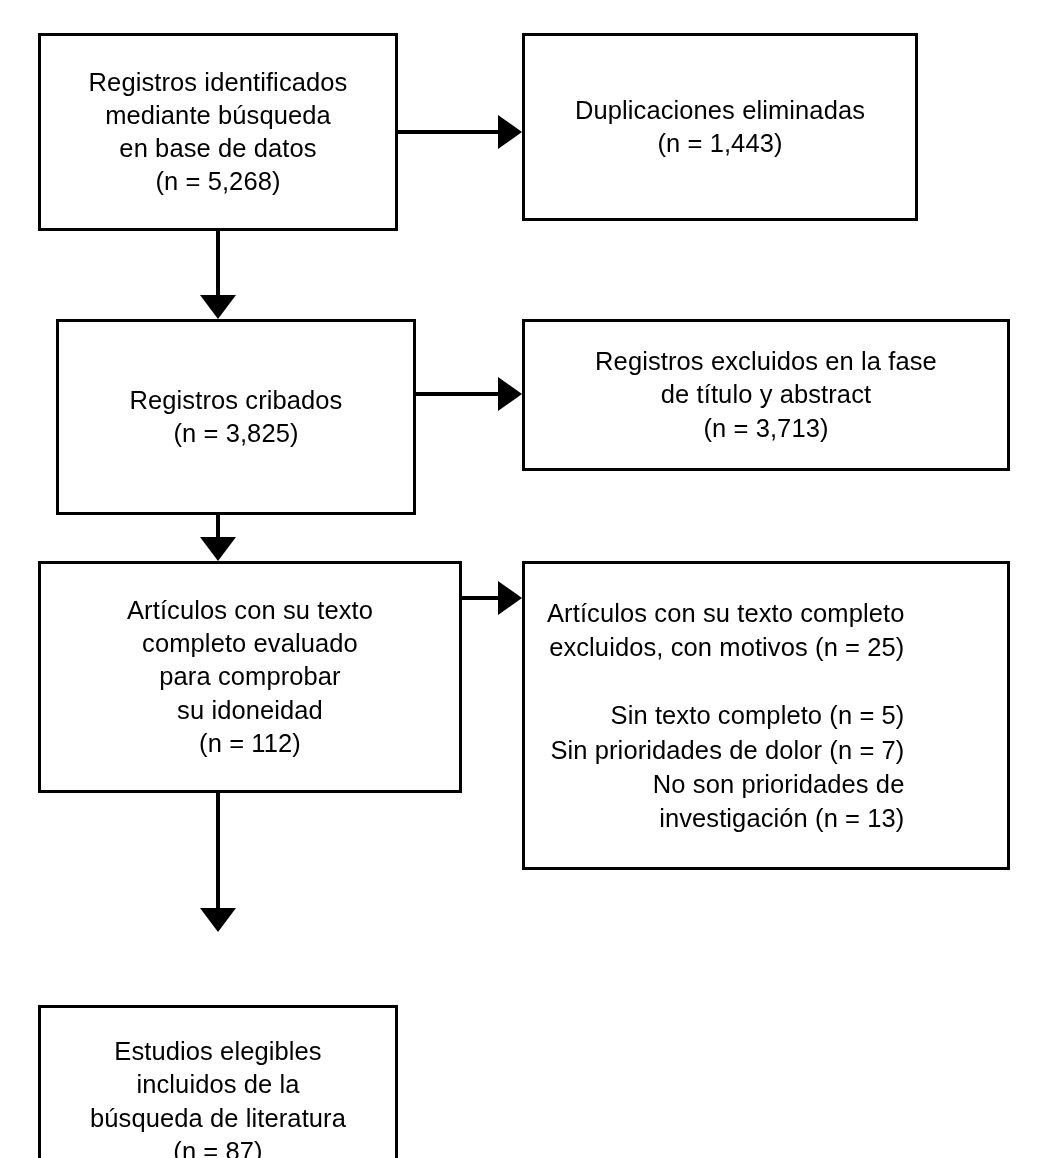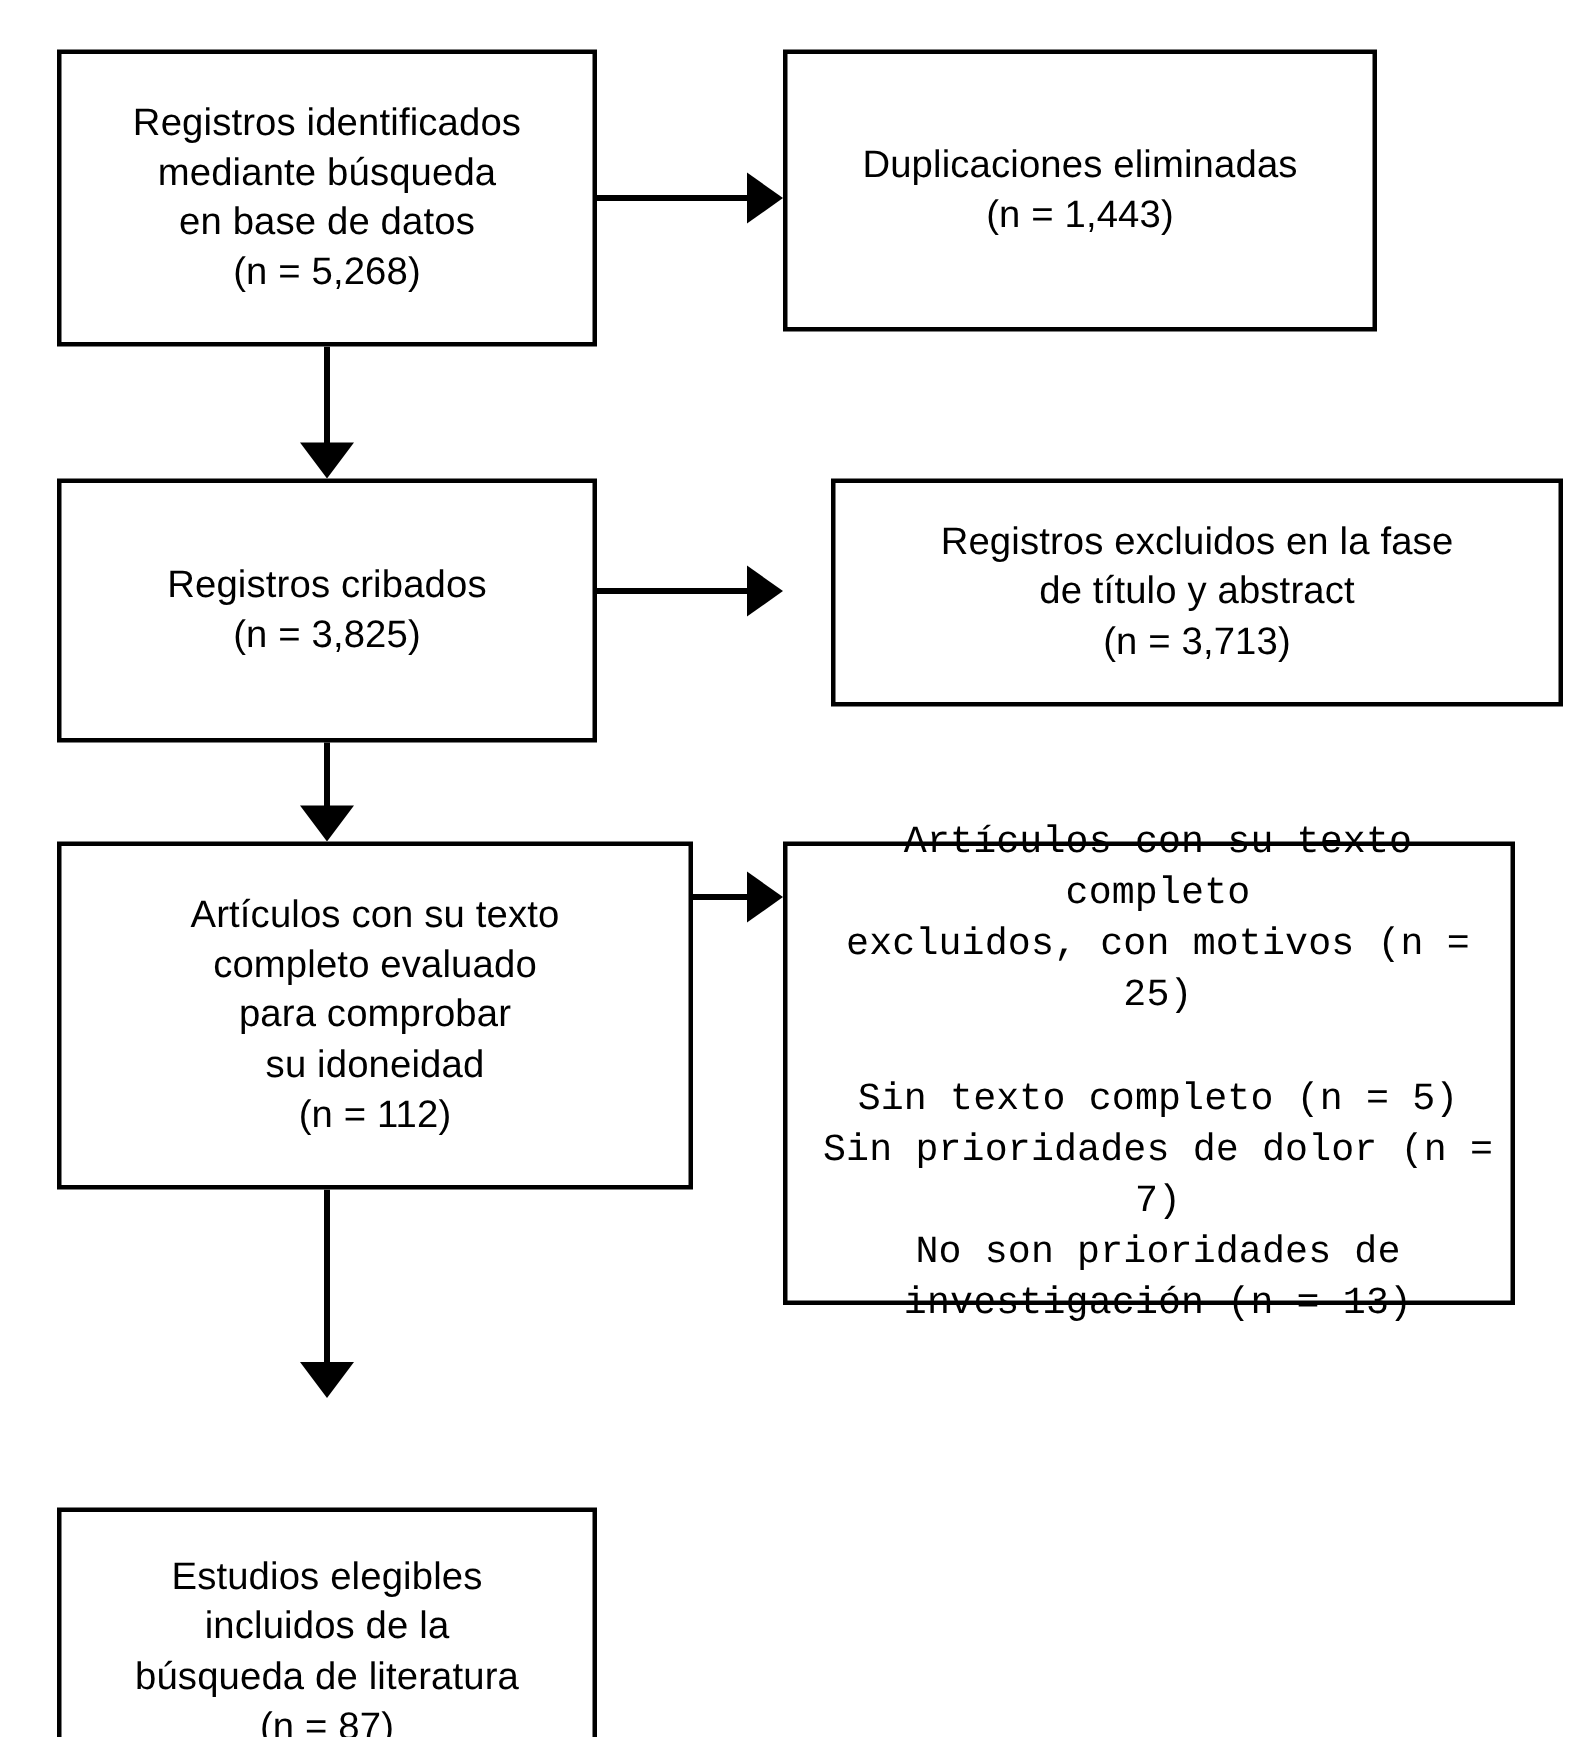--- a/index.html
+++ b/index.html
@@ -30,39 +30,38 @@
     font-size: 25.5px;
     line-height: 1.30;
     text-align: center;
     white-space: pre-line;
     letter-spacing: 0.1px;
   }
   .node.align-left {
     justify-content: flex-start;
   }
   .node.align-left .node-text {
-    text-align: center;
+    text-align: right;
     padding-left: 22px;
     padding-right: 10px;
-    font-family: Liberation Mono, monospace;
   }
   .connectors {
     position: absolute;
     left: 0;
     top: 0;
     width: 1064px;
     height: 1158px;
     pointer-events: none;
   }
 
   
   #box-identified   { left: 38px;  top: 33px;  width: 360px; height: 198px; }
   #box-duplicates   { left: 522px; top: 33px;  width: 396px; height: 188px; }
-  #box-screened     { left: 38px;  top: 319px; width: 360px; height: 176px; }
-  #box-excluded-ta  { left: 554px; top: 319px; width: 488px; height: 152px; }
+  #box-screened     { left: 56px;  top: 319px; width: 360px; height: 196px; }
+  #box-excluded-ta  { left: 522px; top: 319px; width: 488px; height: 152px; }
   #box-fulltext     { left: 38px;  top: 561px; width: 424px; height: 232px; }
   #box-excluded-ft  { left: 522px; top: 561px; width: 488px; height: 309px; }
   #box-included     { left: 38px;  top: 965px; width: 360px; height: 193px; margin-top: 40px; }
 
   #box-excluded-ft .node-text { line-height: 1.34; }
 </style>
 </head>
 <body>
 
 <div id="diagram">

